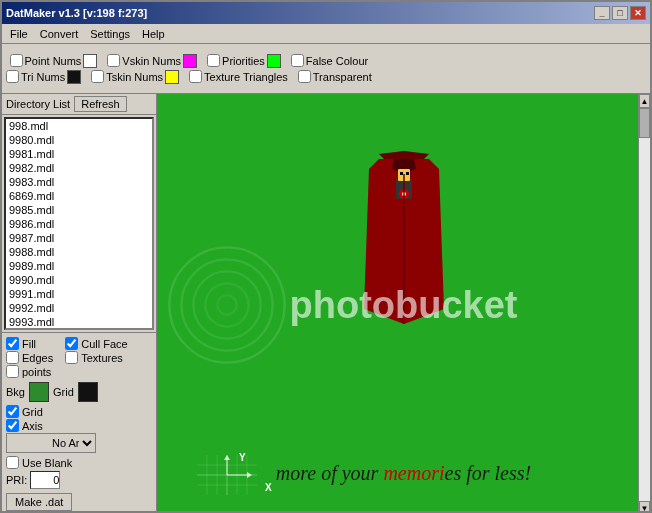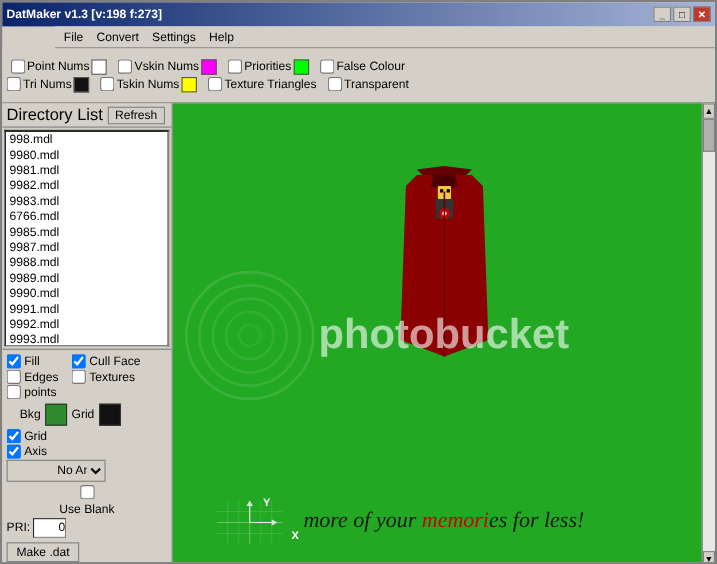--- a/index.html
+++ b/index.html
@@ -37,21 +37,20 @@
     .titlebar-btn.close { background: #c0392b; color: white; }
 
     
     .menubar {
       background: #d4d0c8;
       height: 20px;
       display: flex;
       align-items: center;
       border-bottom: 1px solid #808080;
       padding: 0 2px;
-      margin-left: 48px;
     }
     .menu-item {
       padding: 2px 6px;
       cursor: pointer;
       font-size: 11px;
     }
 
     
     .toolbar {
       background: #d4d0c8;
@@ -95,21 +94,21 @@
       flex-direction: column;
     }
     .dir-header {
       display: flex;
       align-items: center;
       gap: 4px;
       padding: 2px 4px;
       font-size: 11px;
       border-bottom: 1px solid #808080;
     }
-    .dir-label { font-size: 15px; }
+    .dir-label { font-size: 11px; }
     .refresh-btn {
       background: #d4d0c8;
       border: 1px solid #808080;
       padding: 1px 6px;
       font-size: 11px;
       cursor: pointer;
     }
 
     .file-list {
       flex: 1;
@@ -134,41 +133,40 @@
     .check-row {
       display: flex;
       align-items: center;
       gap: 3px;
       margin-bottom: 1px;
     }
     .bkg-edge-row {
       display: flex;
       align-items: center;
       gap: 4px;
-      margin: 3px 12px;
+      margin: 3px 0;
     }
     .color-swatch {
       width: 20px; height: 20px;
       border: 1px solid #333;
       cursor: pointer;
     }
     .no-anim-select {
       background: #d4d0c8;
       border: 1px solid #808080;
       font-size: 11px;
       height: 20px;
       width: 90px;
       padding-left: 41px;
     }
     .use-blank-row {
       display: flex;
       align-items: center;
       gap: 3px;
       margin-top: 3px;
-      flex-direction: column;
     }
     .pri-row {
       display: flex;
       align-items: center;
       gap: 3px;
       margin-top: 2px;
     }
     .make-dat-btn {
       background: #d4d0c8;
       border: 1px solid #808080;
@@ -393,22 +391,23 @@
       <span class="dir-label">Directory List</span>
       <button class="refresh-btn">Refresh</button>
     </div>
 
     <div class="file-list" id="file-list-container">
     <div class="file-item">998.mdl</div>
         <div class="file-item">9980.mdl</div>
         <div class="file-item">9981.mdl</div>
         <div class="file-item">9982.mdl</div>
         <div class="file-item">9983.mdl</div>
-        <div class="file-item">6766.mdl</div>
+        <div class="file-item">6869.mdl</div>
         <div class="file-item">9985.mdl</div>
+        <div class="file-item">9986.mdl</div>
         <div class="file-item">9987.mdl</div>
         <div class="file-item">9988.mdl</div>
         <div class="file-item">9989.mdl</div>
         <div class="file-item">9990.mdl</div>
         <div class="file-item">9991.mdl</div>
         <div class="file-item">9992.mdl</div>
         <div class="file-item">9993.mdl</div>
         <div class="file-item">9994.mdl</div>
       </div>
 

